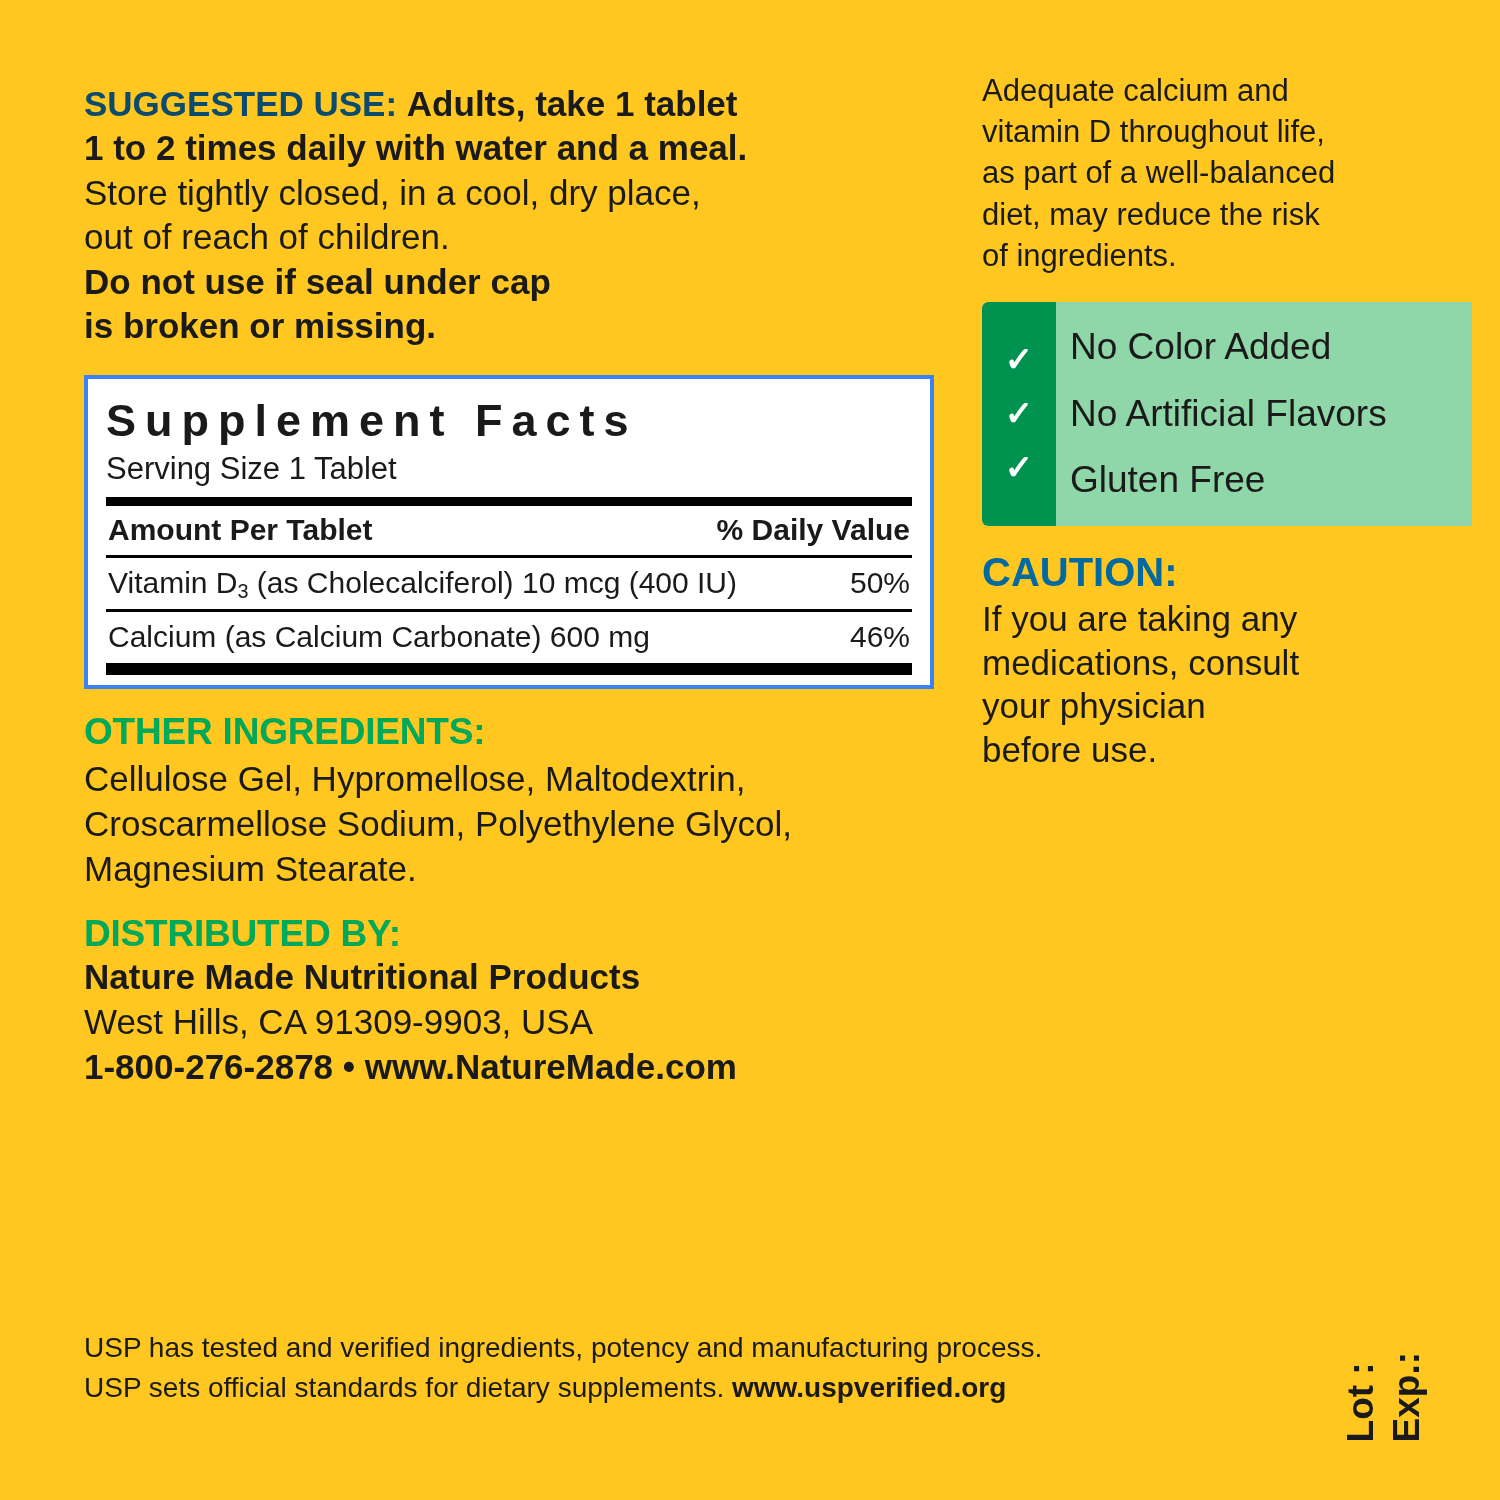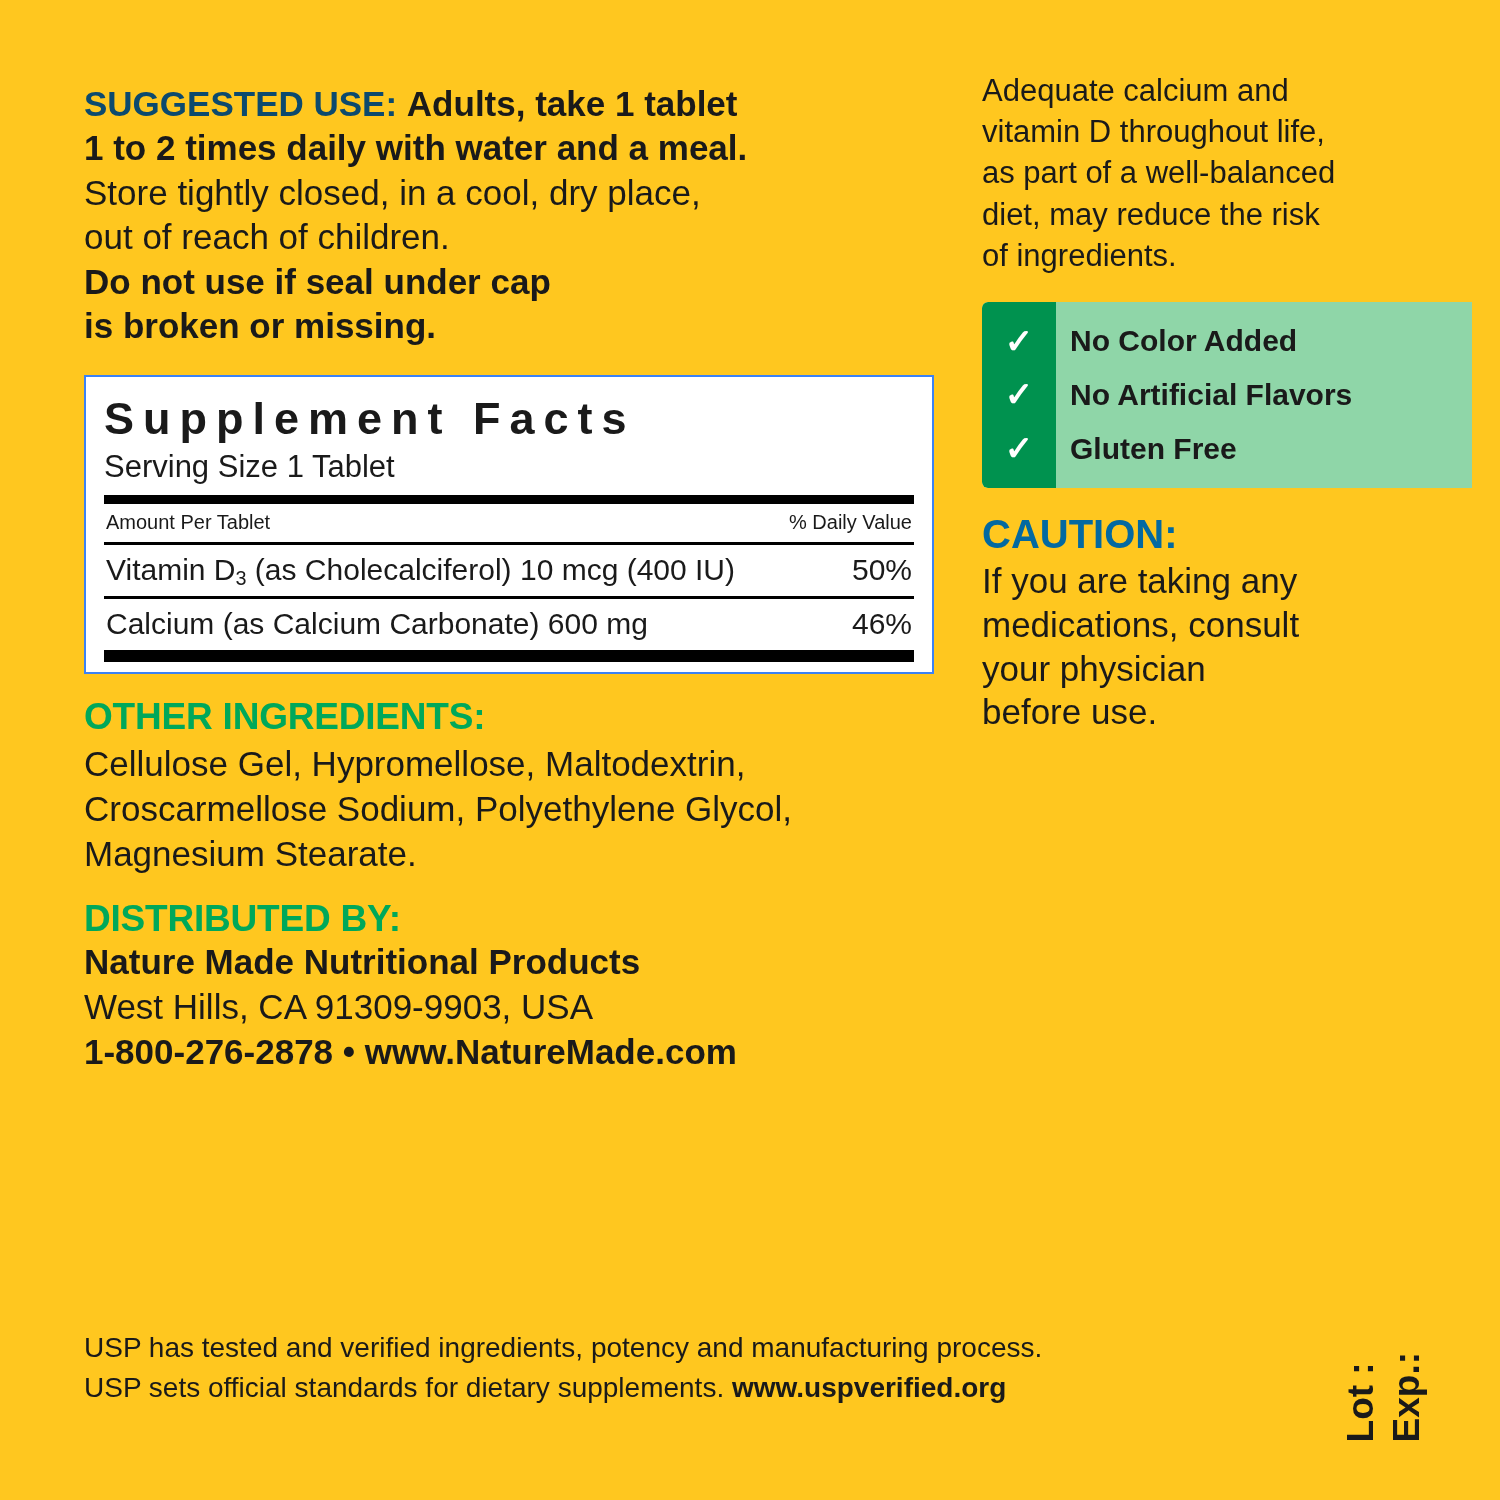--- a/index.html
+++ b/index.html
@@ -46,21 +46,21 @@
   .su-strong {
     font-weight: bold;
   }
   .su-normal {
     font-weight: normal;
   }
 
   
   .sf-panel {
     margin-top: 26px;
-    border: 2px solid #3b82f6;
+    border: 4px solid #3b82f6;
     background: #fff;
     width: 850px;
     box-sizing: border-box;
     padding: 14px 18px 10px 18px;
   }
   .sf-title {
     font-size: 45px;
     font-weight: bold;
     letter-spacing: 9px;
     line-height: 1.05;
@@ -83,22 +83,22 @@
     margin-top: 0;
   }
   .sf-row {
     display: flex;
     justify-content: space-between;
     align-items: baseline;
     font-size: 30px;
     padding: 8px 2px 9px 2px;
   }
   .sf-row.header {
-    font-weight: normal;
-    font-size: 20px;
+    font-weight: bold;
+    font-size: 30px;
     padding: 7px 2px 8px 2px;
   }
   .sf-nutrient {
     flex: 1 1 auto;
     white-space: nowrap;
   }
   .sf-dv {
     flex: 0 0 auto;
     padding-left: 18px;
     white-space: nowrap;
@@ -194,22 +194,22 @@
     line-height: 1.58;
     font-weight: bold;
   }
   .claims-list {
     padding: 12px 10px 12px 14px;
     display: flex;
     flex-direction: column;
     justify-content: center;
   }
   .claims-list div {
-    font-size: 30px;
-    font-weight: bold;
+    font-size: 37px;
+    font-weight: normal;
     line-height: 1.8;
     white-space: nowrap;
   }
   .caution-head {
     color: #0369a1;
     font-weight: bold;
     font-size: 40px;
     margin-top: 24px;
   }
   .caution-body {

